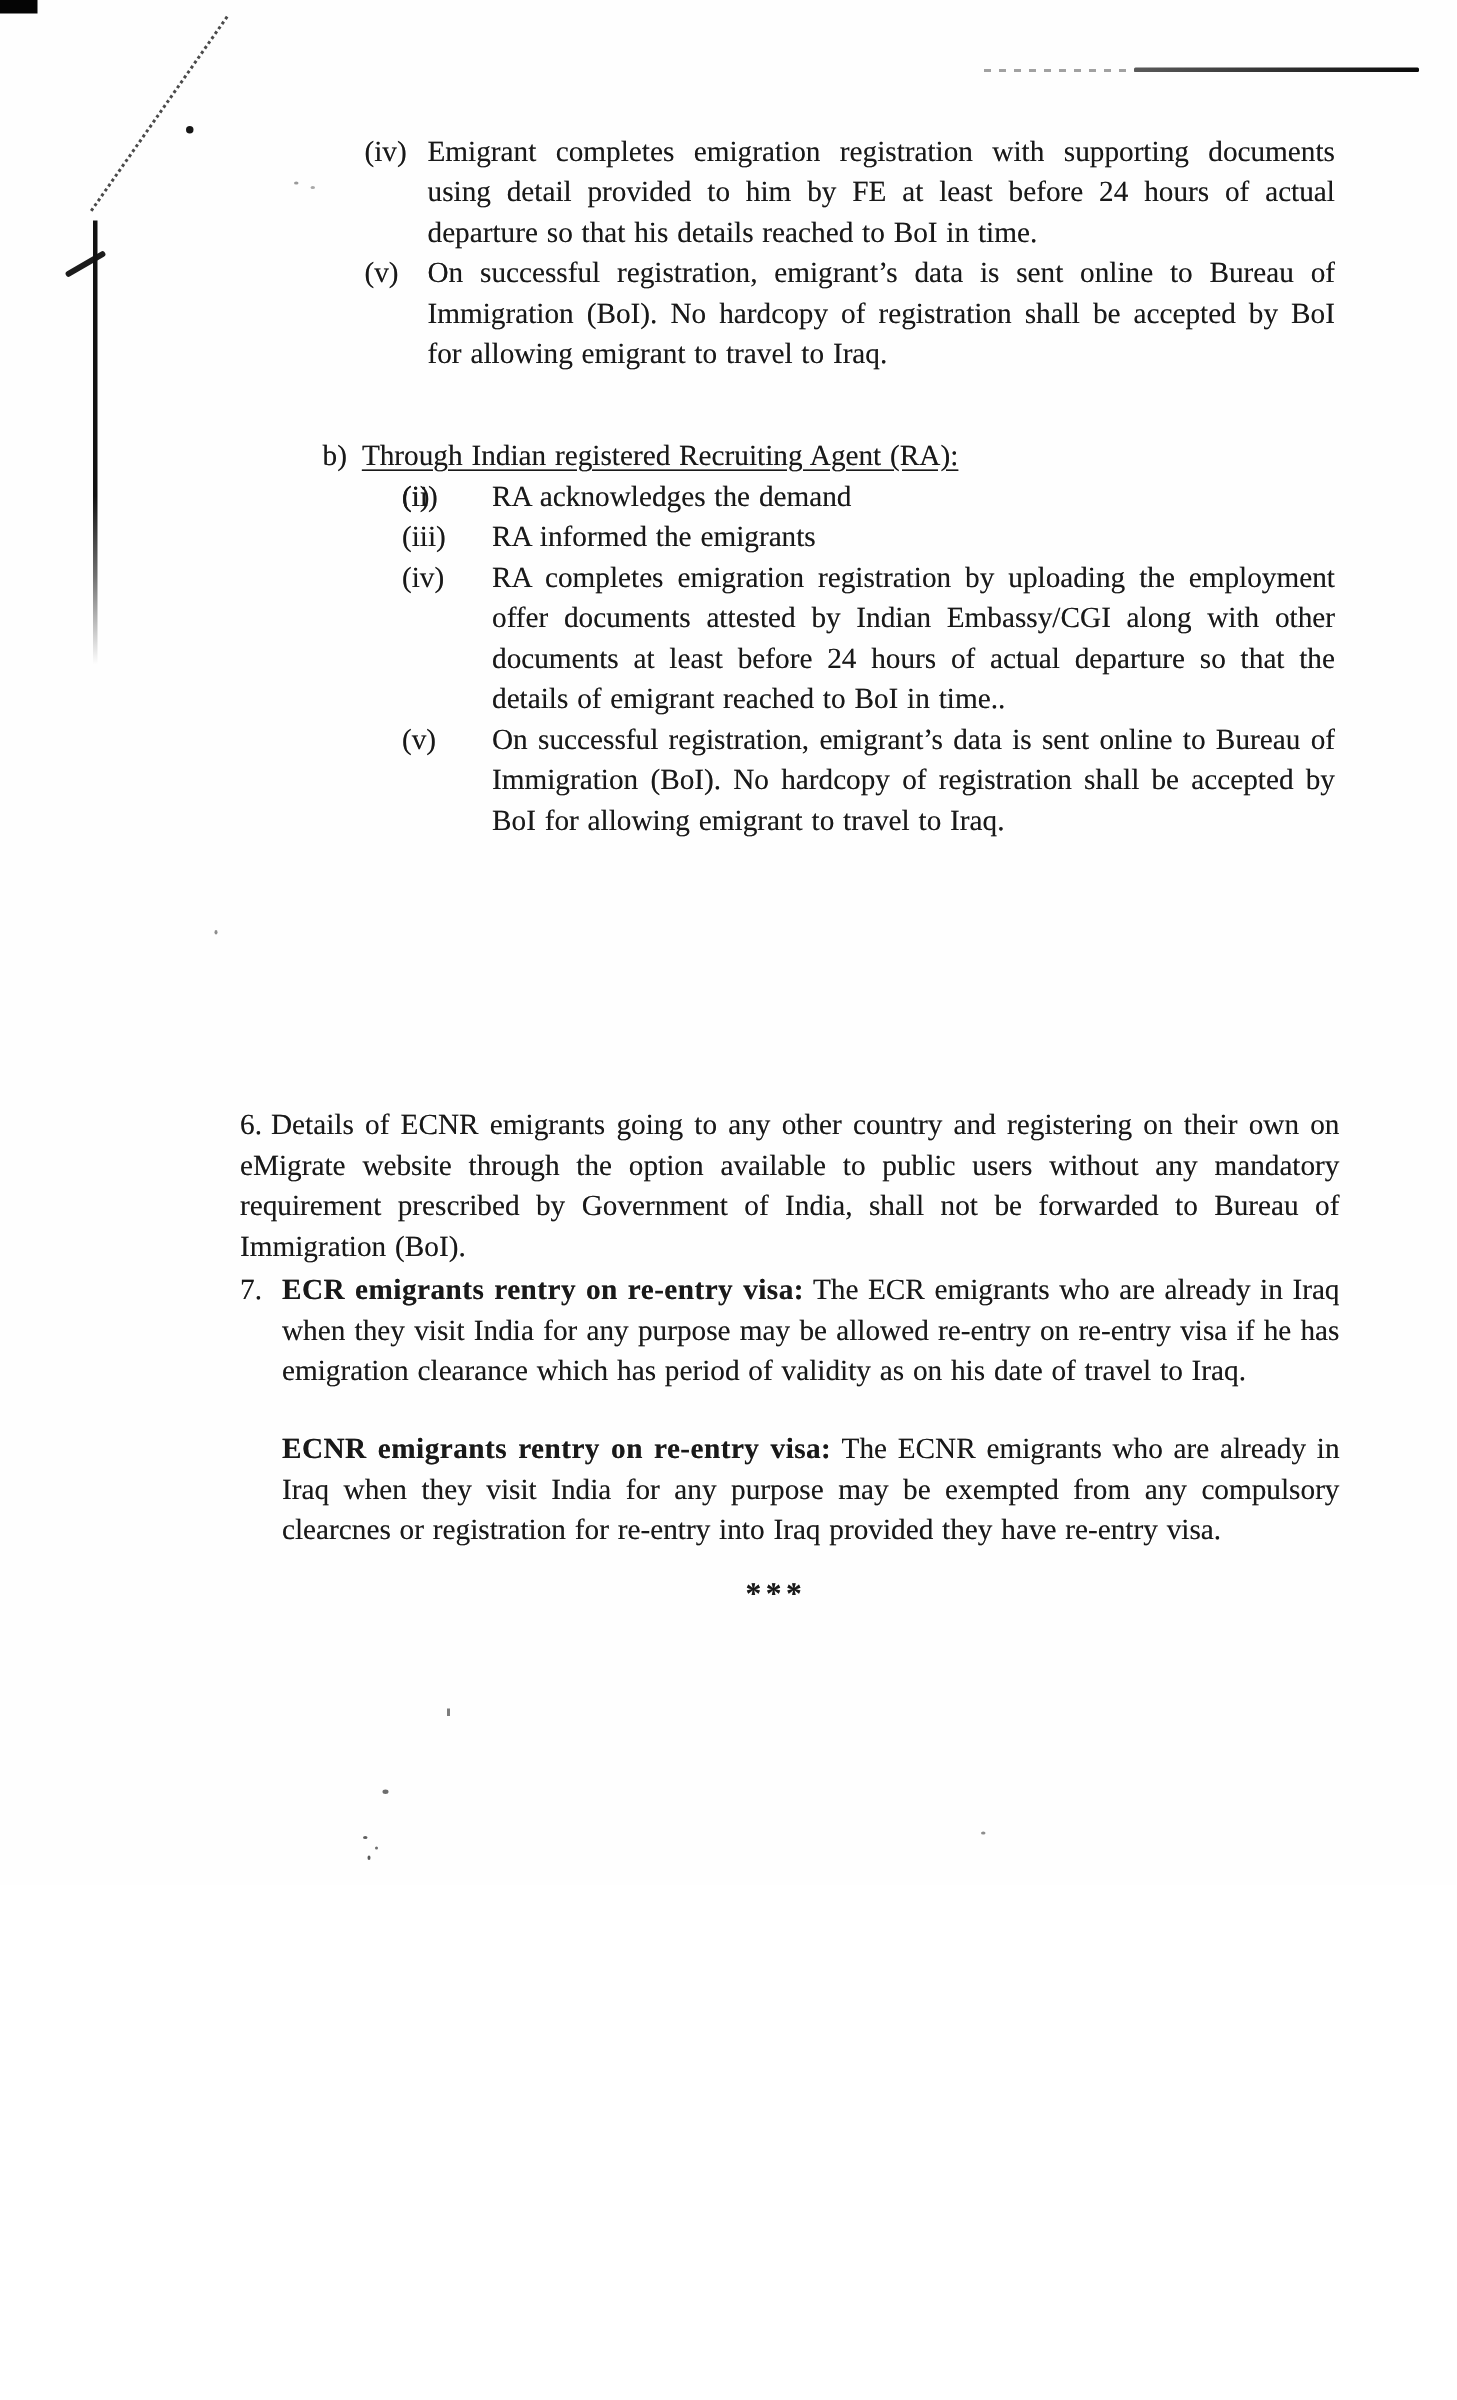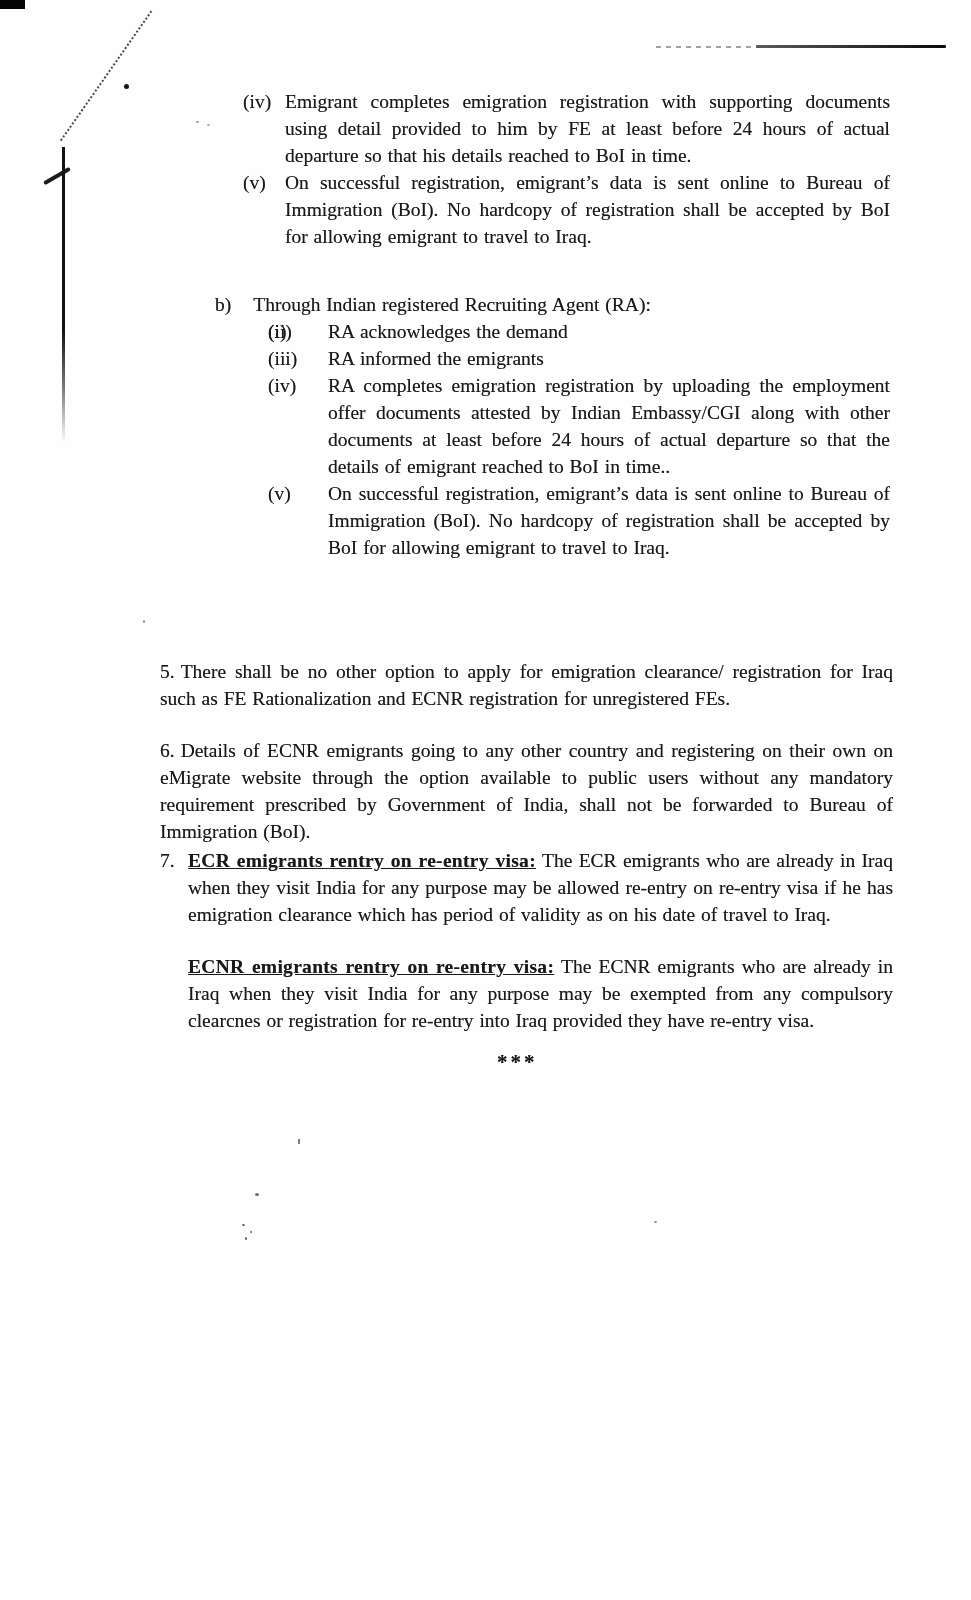--- a/index.html
+++ b/index.html
@@ -16,35 +16,35 @@
     word-spacing:1px;
   }
   .justify { text-align:justify; }
 
   
   .outer-list { position:absolute; left:243px; top:88px; width:647px; }
   .outer-list .li { position:relative; padding-left:42px; }
   .outer-list .lbl { position:absolute; left:0; top:0; }
 
   .section-b { position:absolute; left:215px; top:291px; width:675px; }
-  .b-head { margin-left:22px; text-underline-offset:3px;text-align:center; }
+  .b-head { margin-left:10px; text-decoration:underline; text-underline-offset:3px;text-align:center; }
   .inner-list .li { position:relative; padding-left:113px; }
   .inner-list .lbl { position:absolute; left:53px; top:0; }
 
   .para { position:absolute; left:160px; width:733px; text-align:justify; }
   .p4 { top:597px; }
   .p5 { top:658px; }
   .p6 { top:737px; }
   .pnum { margin-right:6px; }
 
   .item7 { position:absolute; left:160px; top:847px; width:733px; }
   .num7 { position:absolute; left:0; top:0; }
   .body7 { margin-left:28px; text-align:justify; }
   .ecnr-para { position:absolute; left:188px; top:929px; width:705px; text-align:justify;margin-top:24px; }
-  .runin { font-weight:bold; letter-spacing:0.3px;text-decoration:underline; }
+  .runin { font-weight:bold; letter-spacing:0.3px; }
 
   .stars { position:absolute; left:497px; top:1049px; font-size:21px; font-weight:bold; letter-spacing:3px; }
 
   
   .art { position:absolute; pointer-events:none; }
   .corner-bar { left:0; top:0; width:25px; height:9px; background:#050505; }
   .scratch-diag { left:60px; top:140px; width:158px; border-top:2px dotted #4a4a4a; transform:rotate(-55deg); transform-origin:0 0; }
   .arrow-mark { left:42px; top:174px; width:30px; height:4px; background:#1c1c1c; border-radius:2px; transform:rotate(-30deg); }
   .vline {
     left:62px; top:147px; width:3px; height:296px;
@@ -110,23 +110,20 @@
         <span class="lbl">(iv)</span>
         <div class="txt justify">RA completes emigration registration by uploading the employment offer documents attested by Indian Embassy/CGI along with other documents at least before 24 hours of actual departure so that the details of emigrant reached to BoI in time..</div>
       </div>
       <div class="li">
         <span class="lbl">(v)</span>
         <div class="txt justify">On successful registration, emigrant’s data is sent online to Bureau of Immigration (BoI). No hardcopy of registration shall be accepted by BoI for allowing emigrant to travel to Iraq.</div>
       </div>
     </div>
   </div>
 
-  <div class="para p5">
-    <span class="pnum">5.</span><span>There shall be no other option to apply for emigration clearance/ registration for Iraq such as FE Rationalization and ECNR registration for unregistered FEs.</span>
-  </div>
   <div class="para p6">
     <span class="pnum">6.</span><span>Details of ECNR emigrants going to any other country and registering on their own on eMigrate website through the option available to public users without any mandatory requirement prescribed by Government of India, shall not be forwarded to Bureau of Immigration (BoI).</span>
   </div>
 
   <div class="item7">
     <span class="num7">7.</span>
     <div class="body7">
       <span class="runin">ECR emigrants rentry on re-entry visa:</span><span> The ECR emigrants who are already in Iraq when they visit India for any purpose may be allowed re-entry on re-entry visa if he has emigration clearance which has period of validity as on his date of travel to Iraq.</span>
     </div>
   </div>

